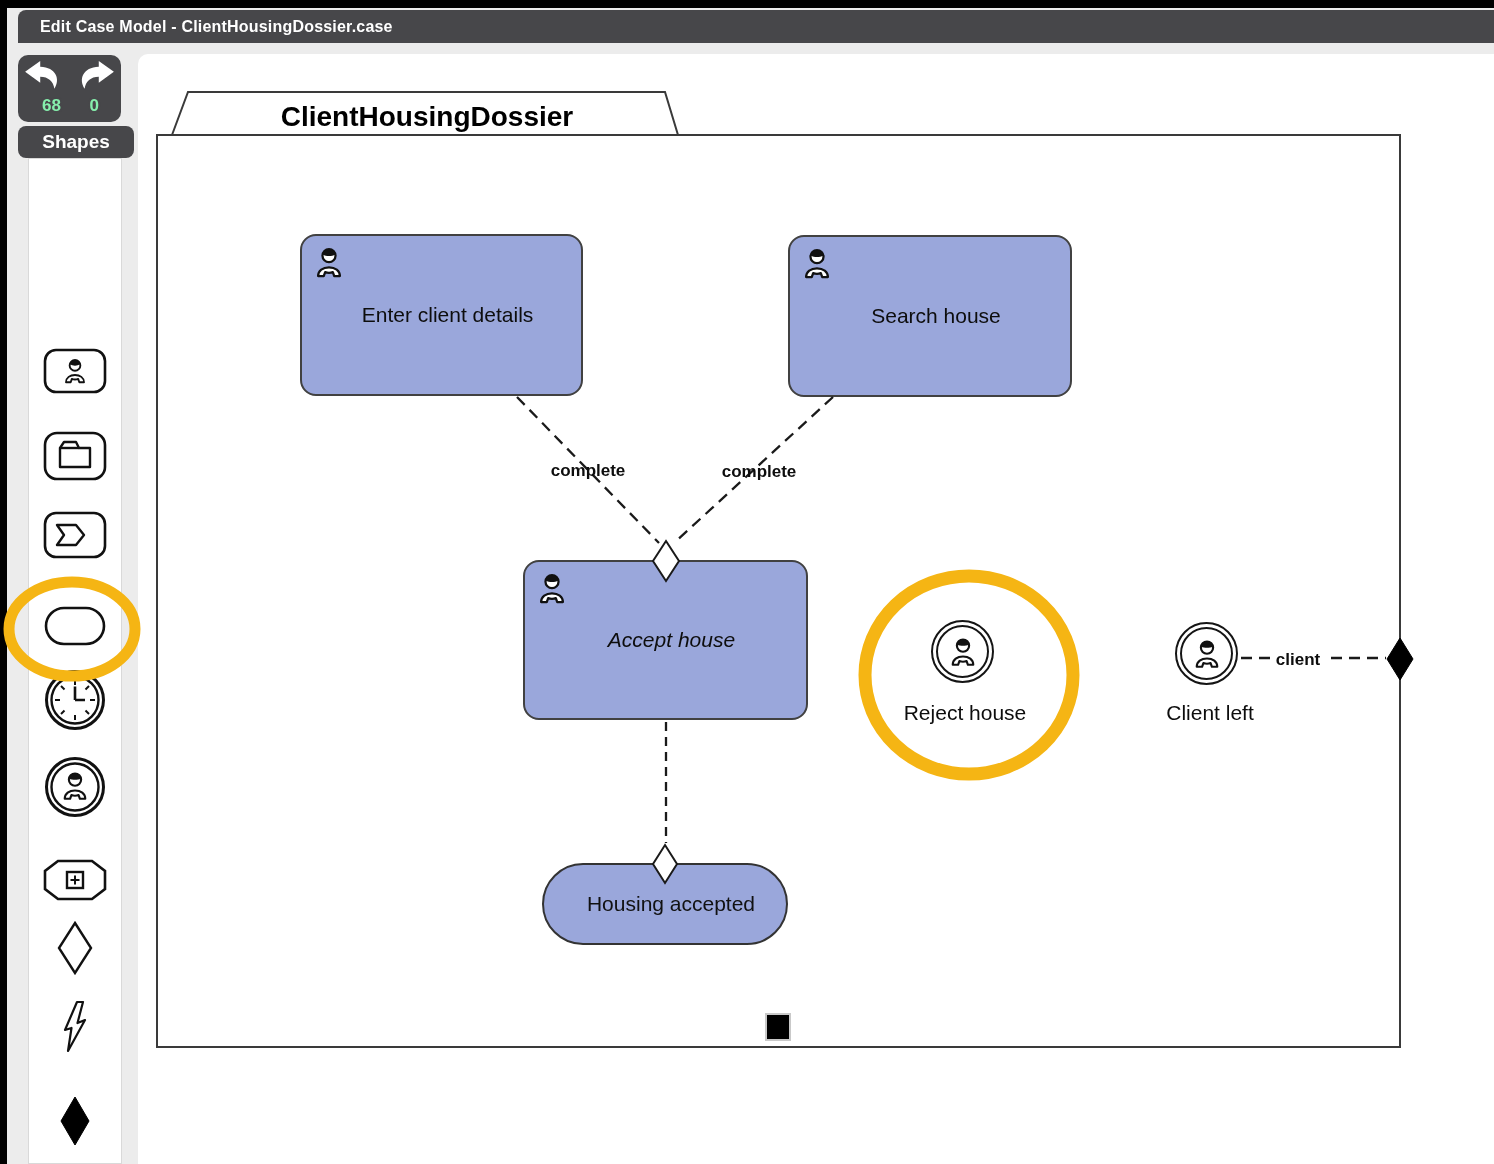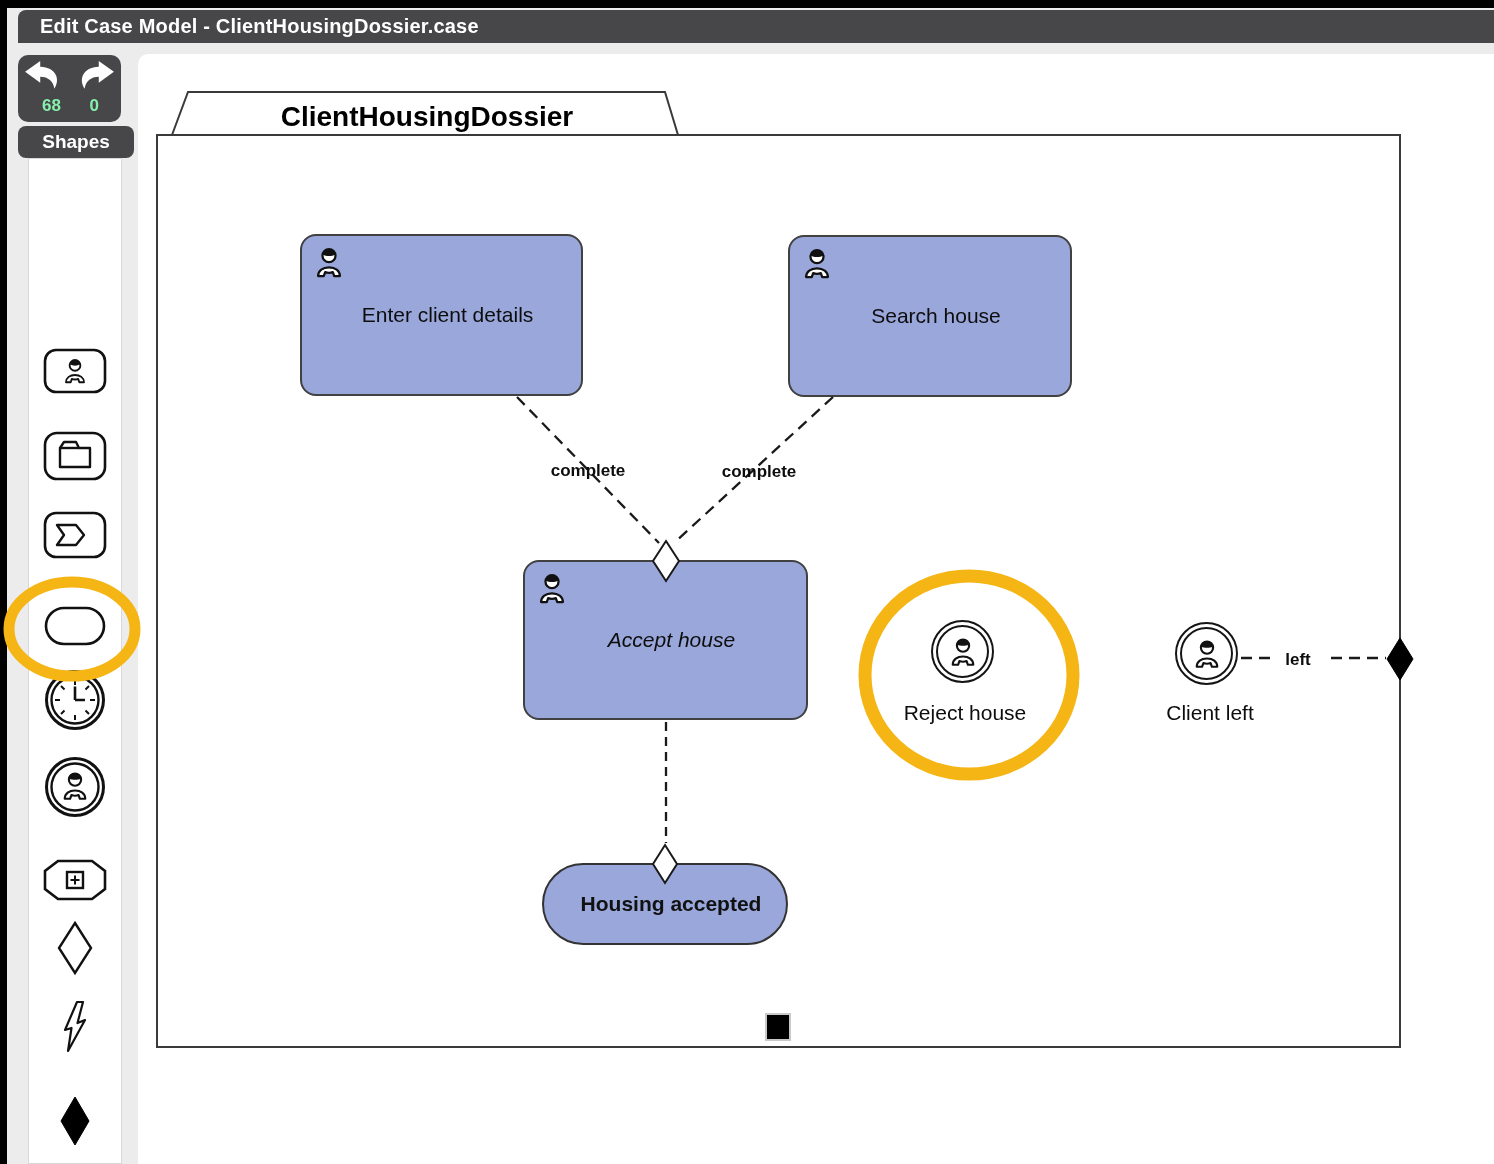--- a/index.html
+++ b/index.html
@@ -7,21 +7,21 @@
   body {
     position:relative; overflow:hidden; background:#000;
     font-family:"Liberation Sans","DejaVu Sans",sans-serif; color:#111;
   }
   .app-bg { position:absolute; left:7px; top:8px; right:0; bottom:0; background:#ececec; }
 
   
   .titlebar {
     position:absolute; left:18px; top:10px; right:0; height:33px;
     background:#47474a; border-radius:8px 0 0 0;
-    color:#fff; font-weight:bold; font-size:20px; line-height:33px; padding-left:22px;
+    color:#fff; font-weight:bold; font-size:16px; line-height:33px; padding-left:22px;
     letter-spacing:.2px;
   }
 
   
   .undoredo {
     position:absolute; left:18px; top:55px; width:103px; height:67px;
     background:#47474a; border-radius:10px; display:flex;
   }
   .ur-btn { position:relative; width:50%; height:100%; cursor:pointer; }
   .ur-btn svg { position:absolute; left:50%; top:5px; transform:translateX(-50%); }
@@ -61,21 +61,21 @@
     font-size:21px; color:#0d0d0d; cursor:pointer;
   }
   .task .person-badge { position:absolute; left:10px; top:8px; }
   .task-enter  { left:300px; top:234px; width:283px; height:162px; }
   .task-search { left:788px; top:235px; width:284px; height:162px; }
   .task-accept { left:523px; top:560px; width:285px; height:160px;font-style:italic; }
 
   .milestone {
     left:542px; top:863px; width:246px; height:82px;
     background:#9aa7db; border:2px solid #333; border-radius:41px;
-    display:flex; align-items:center; justify-content:center; font-size:21px; cursor:pointer;font-weight:bold;
+    display:flex; align-items:center; justify-content:center; font-size:21px; cursor:pointer;
   }
 
   .evt {
     width:63px; height:63px; border:2.5px solid #151515; border-radius:50%;
     background:#fff; cursor:pointer;
   }
   .evt-inner {
     position:absolute; inset:3px; border:2px solid #151515; border-radius:50%;
     display:flex; align-items:center; justify-content:center;
   }
@@ -258,21 +258,21 @@
   <div class="evt-inner">
     <svg width="32" height="34" viewBox="0 0 24 24">
         <use href="#sym-person"></use>
       </svg>
   </div>
 </div>
 <div class="evt-label lbl-client">Client left</div>
 
 <div class="conn-label lbl-complete1">complete</div>
 <div class="conn-label lbl-complete2">complete</div>
-<div class="conn-label lbl-occur">left</div>
+<div class="conn-label lbl-occur">client</div>
 
 <svg class="diagram-svg" width="1494" height="1164" viewBox="0 0 1494 1164">
 
   <polygon points="172,135 188,92 665,92 678,135" fill="#fff" stroke="#3a3a3a" stroke-width="2"></polygon>
   <rect x="157" y="135" width="1243" height="912" fill="none" stroke="#3a3a3a" stroke-width="2"></rect>
 
   <line x1="517" y1="397" x2="659" y2="543" stroke="#1a1a1a" stroke-width="2.3" stroke-dasharray="11 7"></line>
   <line x1="833" y1="397" x2="674" y2="543" stroke="#1a1a1a" stroke-width="2.3" stroke-dasharray="11 7"></line>
   <line x1="666" y1="722" x2="666" y2="843" stroke="#1a1a1a" stroke-width="2.3" stroke-dasharray="9 6"></line>
   <line x1="1241" y1="658" x2="1386" y2="658" stroke="#1a1a1a" stroke-width="2.3" stroke-dasharray="11 7"></line>

